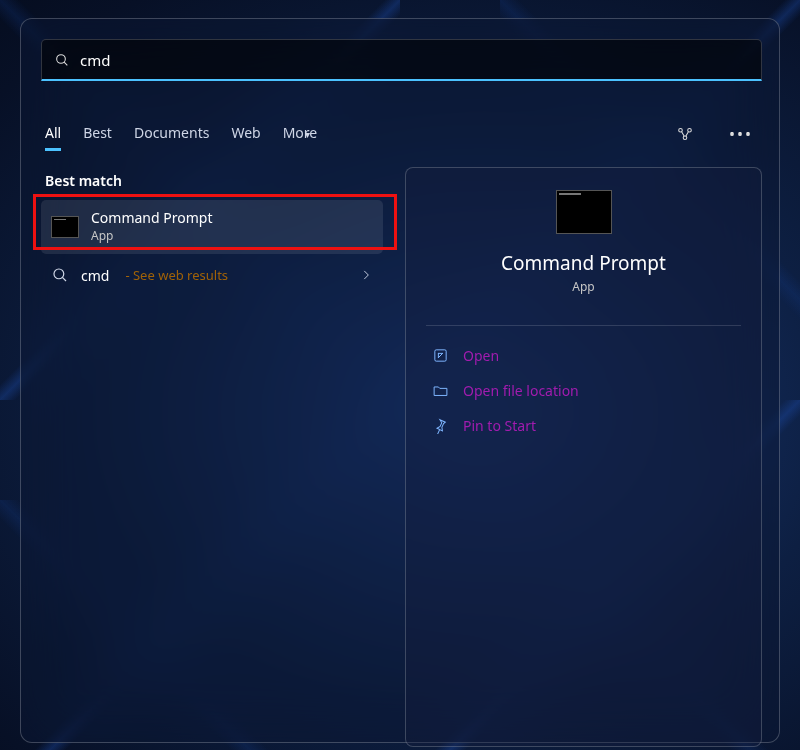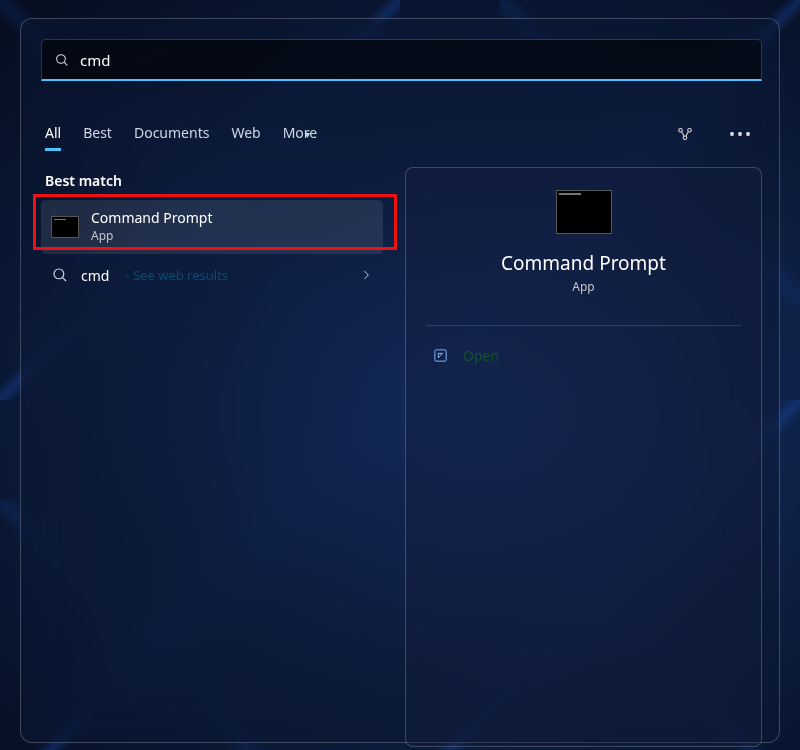--- a/index.html
+++ b/index.html
@@ -78,21 +78,21 @@
   .result-row .title { font-size:14px; color:#fff; line-height:1.2;}
   .result-row .sub { font-size:12px; color:#c6c6c6; }
   .highlight-box { position:absolute; border:3px solid #e11; pointer-events:none; }
 
   .web-row {
     display:flex; align-items:center; gap:12px;
     padding:12px 10px; border-radius:5px;
   }
   .web-row .mag { width:18px;height:18px; stroke:#cfd6e6; stroke-width:1.6; fill:none; flex:none;}
   .web-row .term { font-size:14px; color:#fff;}
-  .web-row .hint { font-size:13px; color:#0c4a6e; margin-left:4px;}
+  .web-row .hint { font-size:13px; color:#a16207; margin-left:4px;}
   .web-row .chev { margin-left:auto; width:14px;height:14px; stroke:#cfd6e6; stroke-width:1.6; fill:none;}
 
   .detail-card {
     margin-top:2px;
     height:580px;
     border-radius:8px;
     border:1px solid rgba(255,255,255,0.20);
     background: rgba(20,30,60,0.35);
     padding: 22px 20px 10px;
   }
@@ -103,21 +103,21 @@
   .detail-icon::after{content:"";position:absolute;top:2px;left:2px;width:22px;height:2px;background:#777;}
   .detail-title { margin-top:16px; font-size:19px; font-weight:400; color:#fff;}
   .detail-sub { font-size:12px; color:#c6c6c6; margin-top:2px;}
   .detail-sep { height:1px; background:rgba(255,255,255,0.14); margin:30px 0 12px;}
   .action {
     display:flex; align-items:center; gap:14px;
     padding:8px 6px; border-radius:4px; font-size:14px; color:#e6e6e6;
     position:relative;
   }
   .action svg { width:17px;height:17px; fill:none; stroke:#7fb6ff; stroke-width:1.4; flex:none;}
-  .action .lbl { color:#14532d; }
+  .action .lbl { color:#a21caf; }
 </style>
 </head>
 <body class="desktop-bg">
 
 <div class="panel">
 
   <div class="search-box">
     <svg class="icon-search" viewBox="0 0 24 24">
         <circle cx="10.5" cy="10.5" r="6.5"></circle>
         <line x1="20" y1="20" x2="15.2" y2="15.2"></line>
@@ -186,19 +186,31 @@
         <div class="action">
           <svg viewBox="0 0 24 24">
               <rect x="4" y="4" width="16" height="16" rx="2"></rect>
               <path d="M9 9h6M9 9v6" stroke-linecap="round"></path>
               <path d="M9 15 L15 9"></path>
             </svg>
           <span class="lbl">Open</span>
         </div>
 
 
-
+        <div class="action">
+          <svg viewBox="0 0 24 24">
+              <path d="M3 7h6l2 2h10v10H3z"></path>
+            </svg>
+          <span class="lbl">Open file location</span>
+        </div>
+
+        <div class="action">
+          <svg viewBox="0 0 24 24">
+              <path d="M14 4l6 6-3 1-4 4-1 5-3-3-5 5 5-5-3-3 5-1 4-4z" transform="rotate(-20 12 12)"></path>
+            </svg>
+          <span class="lbl">Pin to Start</span>
+        </div>
 
       </div>
     </div>
   </div>
 
 </div>
 
 </body></html>

